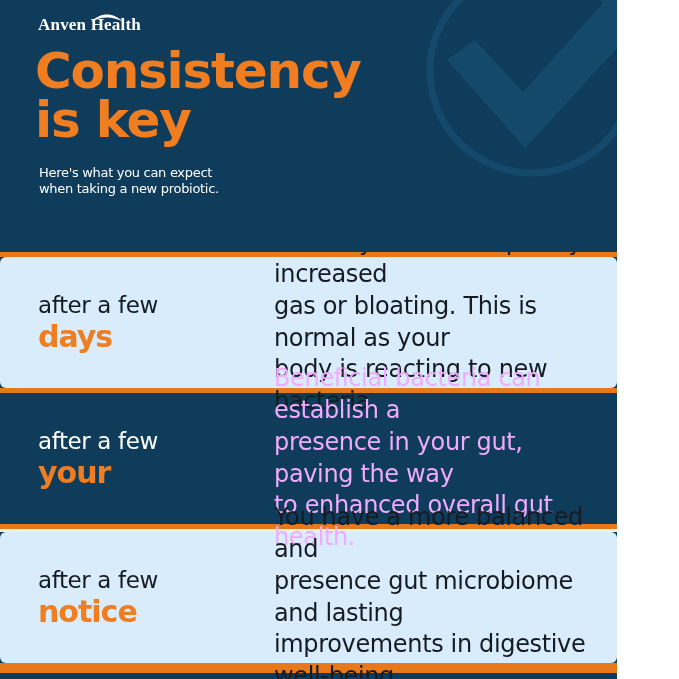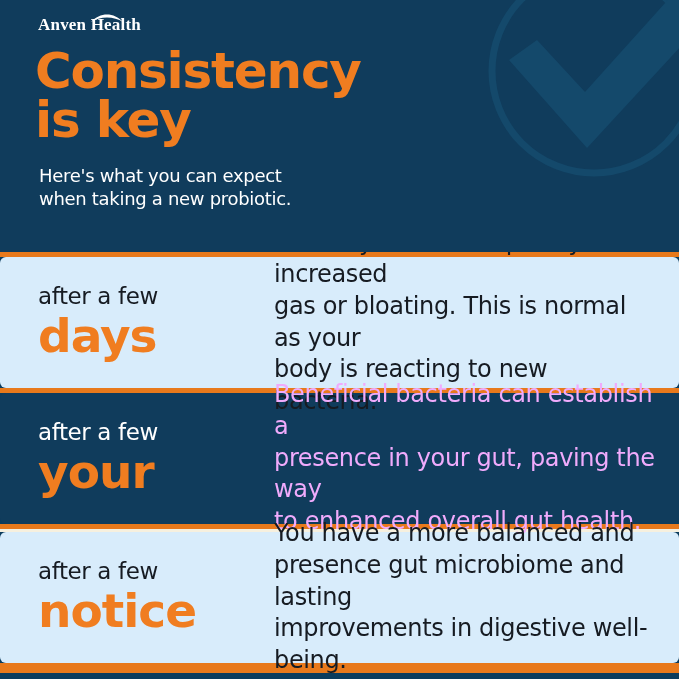--- a/index.html
+++ b/index.html
@@ -7,21 +7,21 @@
     padding: 0;
     background: #ffffff;
   }
   body {
     font-family: "Liberation Sans", sans-serif;
     -webkit-font-smoothing: antialiased;
   }
 
   .infographic {
     position: relative;
-    width: 679px;
+    width: 617px;
     height: 679px;
     overflow: hidden;
     background: #0b3c5d;
   }
 
   
   .hero {
     position: relative;
     height: 252px;
     background: #103c5c;
@@ -75,21 +75,21 @@
     line-height: 0.98;
     letter-spacing: -1.2px;
     white-space: pre-line;
   }
 
   .subhead {
     margin: 20px 0 4px 1px;
     color: #ffffff;
     font-family: "DejaVu Sans", sans-serif;
     font-weight: normal;
-    font-size: 18px;
+    font-size: 13px;
     line-height: 1.25;
     letter-spacing: -0.3px;
     white-space: pre-line;
   }
 
   
   .rule-orange {
     height: 5px;
     background: #e8791b;
     width: 100%;
@@ -123,21 +123,21 @@
   }
   .row-label-small {
     font-family: "DejaVu Sans", sans-serif;
     font-size: 23px;
     font-weight: normal;
     line-height: 1.12;
     letter-spacing: -0.4px;
   }
   .row-label-big {
     font-family: "DejaVu Sans", sans-serif;
-    font-size: 47px;
+    font-size: 30px;
     font-weight: bold;
     line-height: 1.04;
     letter-spacing: -1px;
     color: #f07d20;
     margin-top: 2px;
   }
   .row--light .row-label-small { color: #161b22; }
   .row--dark  .row-label-small { color: #ffffff; }
 
   .row-body {

